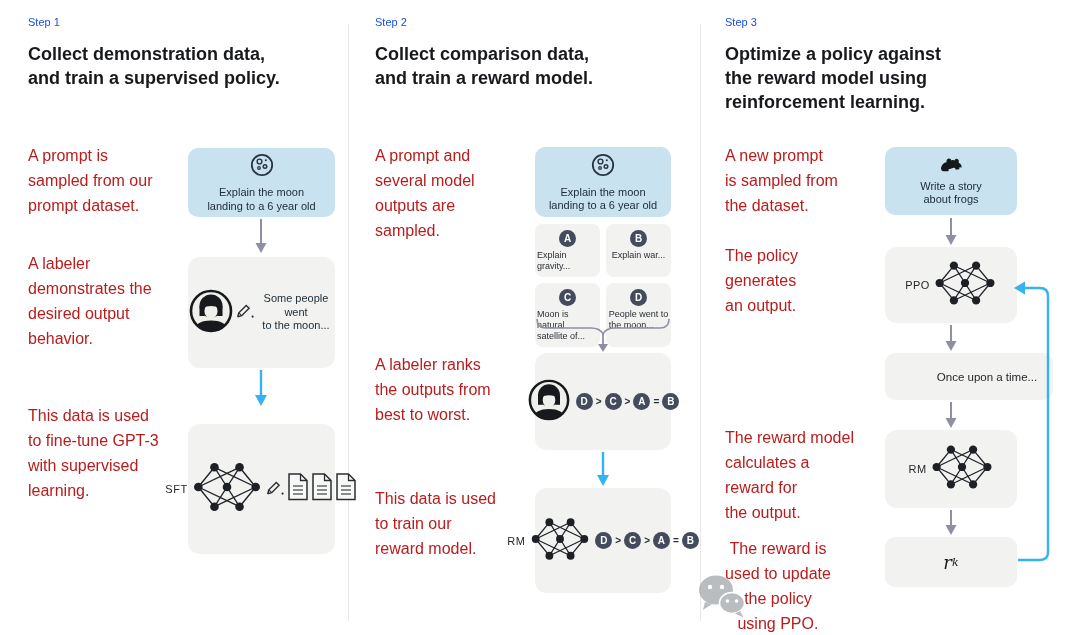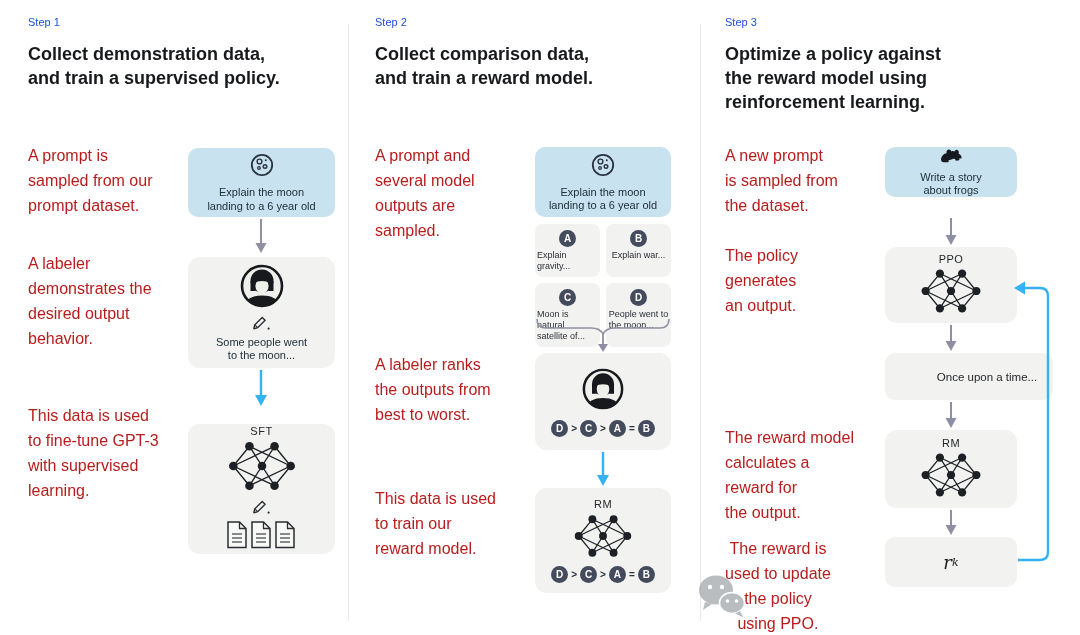--- a/index.html
+++ b/index.html
@@ -5,21 +5,21 @@
   html,body{margin:0;padding:0;background:#fff;}
   #canvas{position:relative;width:1080px;height:635px;background:#ffffff;overflow:hidden;
           font-family:"Liberation Sans",sans-serif;color:#1f2328;}
   .divider{position:absolute;top:24px;bottom:14px;width:1px;background:#e8e8e8;}
   .step-label{position:absolute;font-size:11px;color:#1d4ed8;}
   .title{position:absolute;font-size:18px;font-weight:bold;line-height:24px;white-space:pre-line;color:#17191c;}
   .caption{position:absolute;font-size:16px;line-height:25px;white-space:pre-line;color:#b91c1c;}
   .bluebox{position:absolute;background:#c9e2ef;border-radius:10px;display:flex;flex-direction:column;
            align-items:center;justify-content:center;gap:4px;text-align:center;}
   .btxt{font-size:11px;line-height:13.5px;white-space:pre-line;color:#20303a;}
-  .panel{position:absolute;background:#f2f2f0;border-radius:12px;display:flex;flex-direction:column;
+  .panel{position:absolute;background:#f2f2f0;border-radius:12px;display:flex;
          align-items:center;justify-content:center;text-align:center;}
   .model-label{font-size:11px;letter-spacing:.5px;color:#24282c;}
   .outgrid{position:absolute;display:grid;grid-template-columns:1fr 1fr;gap:6px;}
   .small-box{background:#f2f2f0;border-radius:8px;display:flex;flex-direction:column;align-items:center;
              justify-content:flex-start;padding:6px 2px 5px;gap:3px;}
   .stxt{font-size:9px;line-height:11px;white-space:pre-line;color:#2a2f36;}
   .badge{width:17px;height:17px;border-radius:50%;background:#434b5c;color:#ffffff;font-size:10px;
          font-weight:bold;display:flex;align-items:center;justify-content:center;flex:0 0 auto;}
   .rank{display:flex;align-items:center;gap:3px;}
   .rank .sep{font-size:10px;font-weight:bold;color:#2a3038;}
@@ -328,21 +328,21 @@
 an output.</div>
   <div class="caption" style="left:725px;top:425px;">The reward model
 calculates a
 reward for
 the output.</div>
   <div class="caption" style="left:725px;top:536px;text-align:center;">The reward is
 used to update
 the policy
 using PPO.</div>
 
-  <div class="bluebox" style="left:885px;top:147px;width:132px;height:50px;align-items:center;">
+  <div class="bluebox" style="left:885px;top:147px;width:132px;height:68px;align-items:center;">
     <span class="icon">
       <svg width="24" height="16" viewBox="0 0 24 16">
         <path d="M2,12 C2.5,8.5 5,6.8 7.5,6.3 C7.2,4.2 8.3,2.6 10,2.6 C11.2,2.6 12.1,3.4 12.4,4.5 C13.3,3.9 14.6,3.9 15.5,4.6 C15.9,3.2 17.2,2.4 18.4,2.9 C19.9,3.5 20.3,5.2 19.5,6.6 C21.6,7.6 22.8,9.4 22.6,11.4 L20.2,11.2 C20.8,12.2 20.5,13 19.6,13.4 L16.2,13.4 C16.6,12.4 16,11.6 14.8,11.8 L9.2,13.5 C10.2,14.2 9.8,15.2 8.8,15.3 L4.6,15.3 C3,15.3 2,14 2,12 Z" fill="#15181c"></path>
       </svg>
     </span>
     <div class="btxt">Write a story
 about frogs</div>
   </div>
 
   <span class="arrow" style="left:944px;top:218px;">

